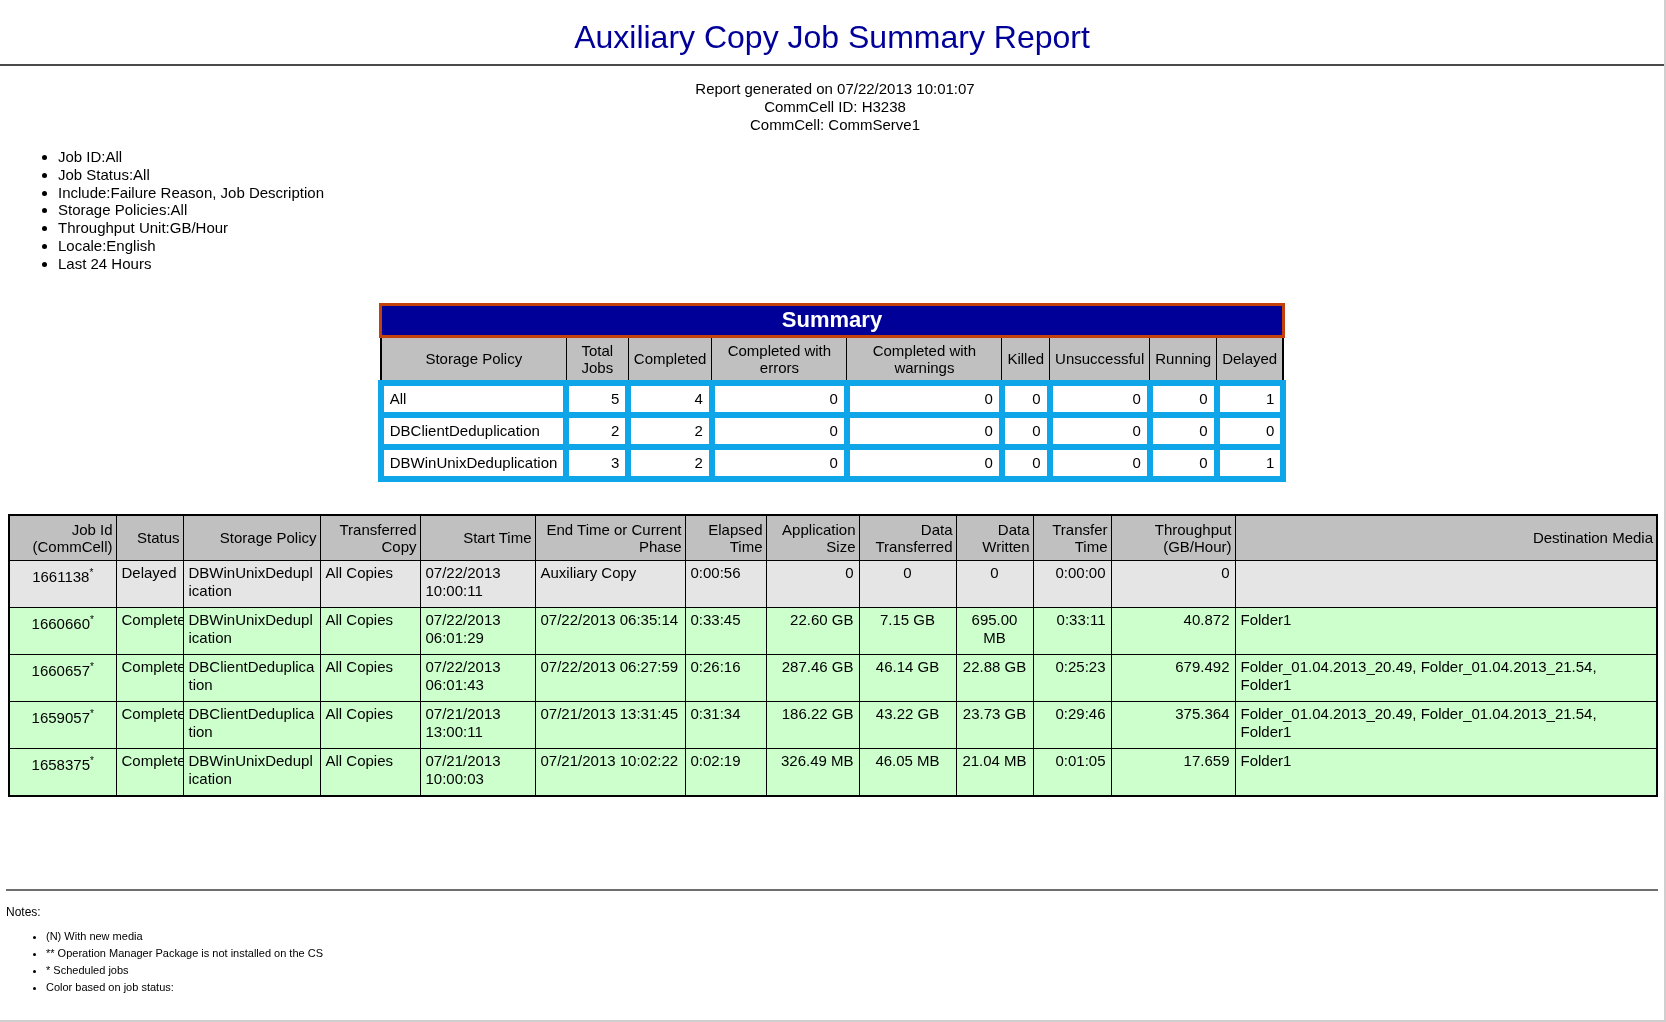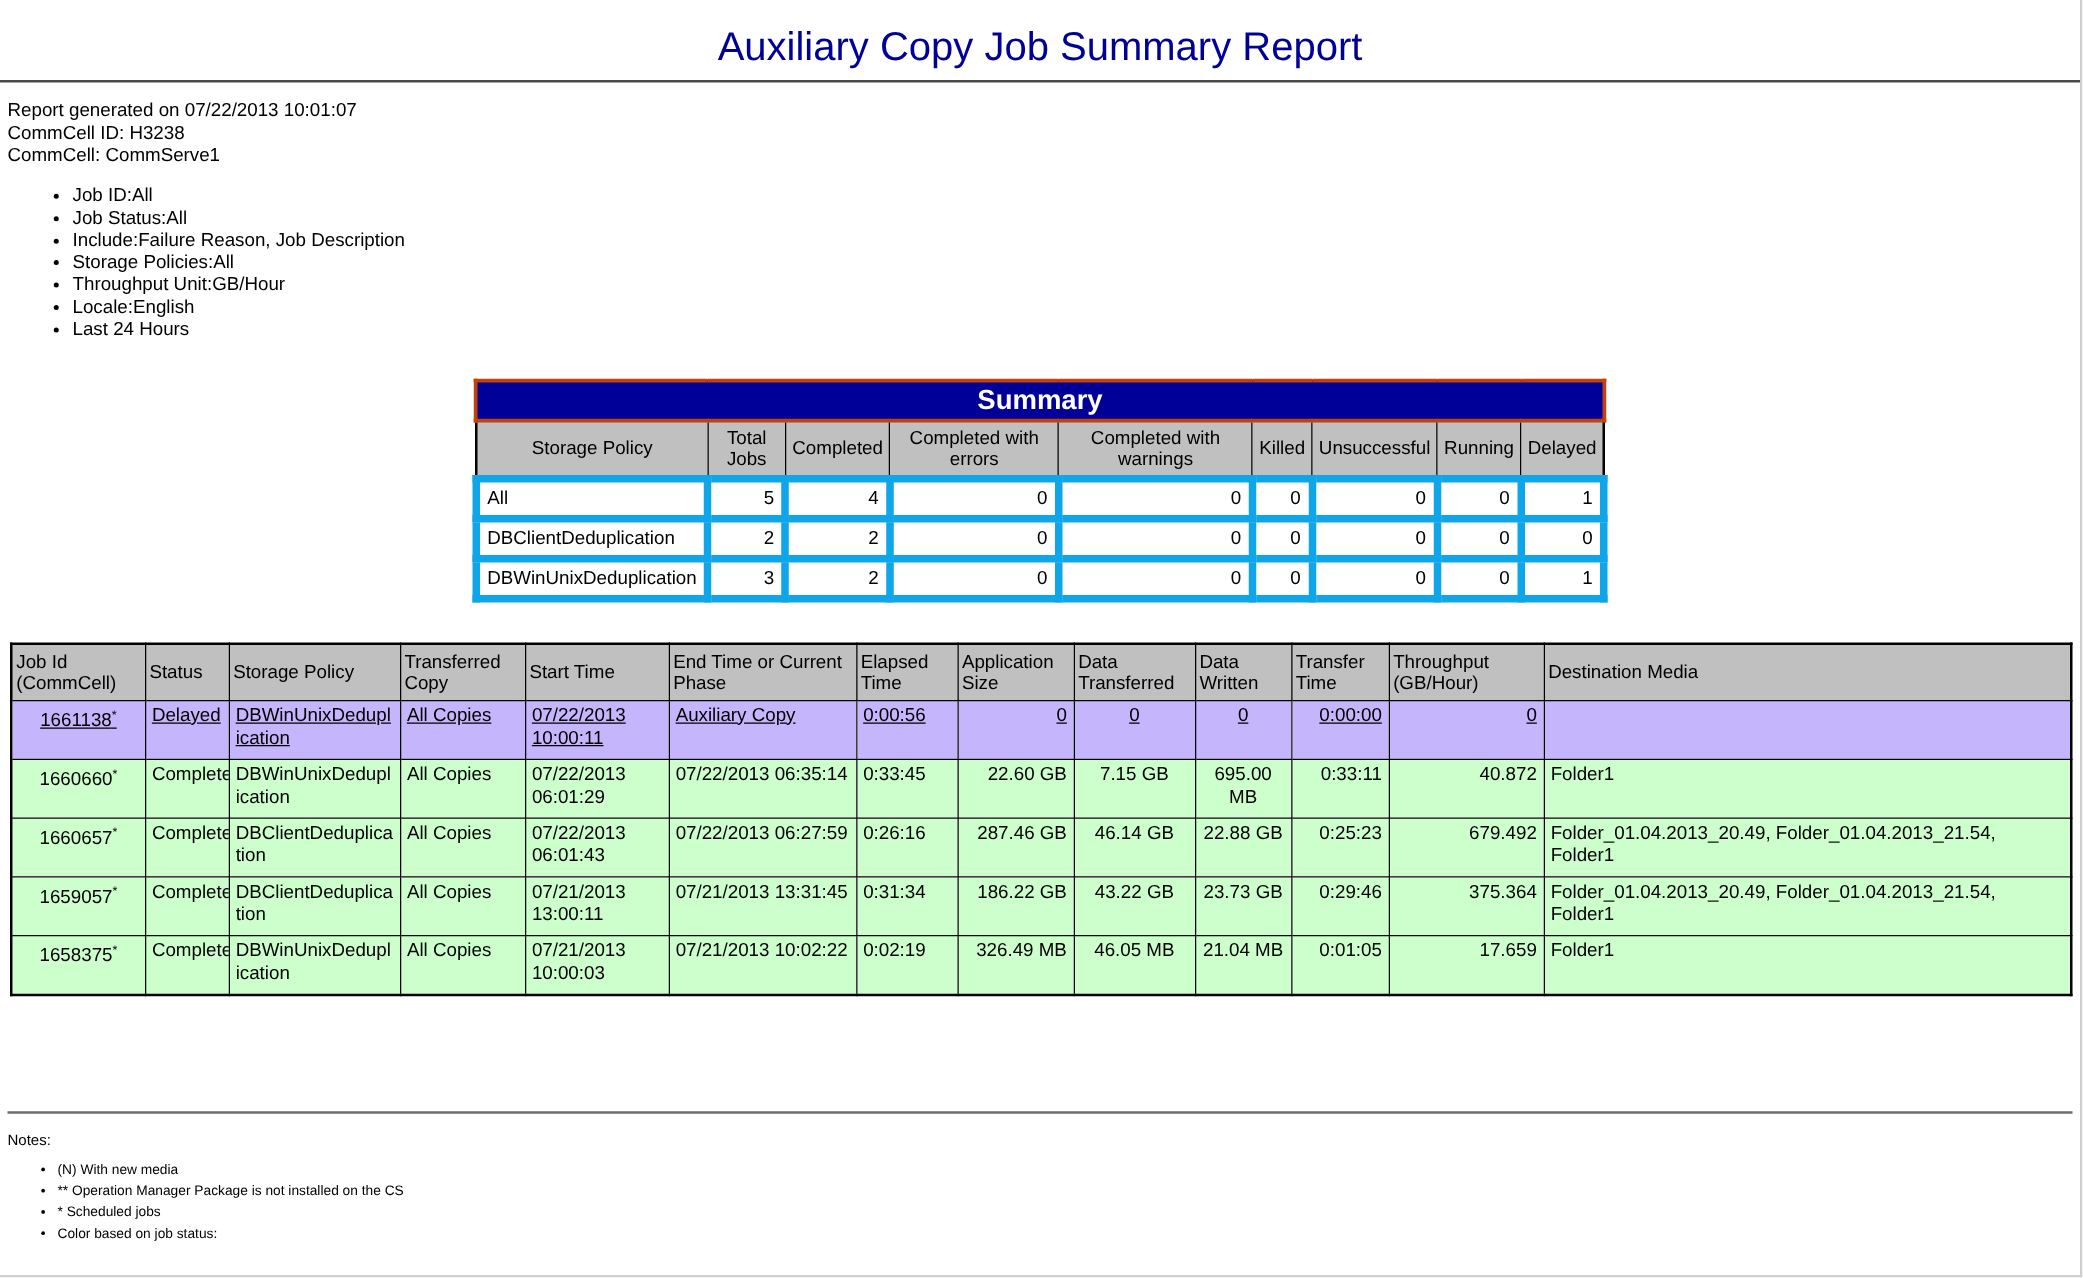--- a/index.html
+++ b/index.html
@@ -5,37 +5,37 @@
   html,body { margin:0; padding:0; background:#fff; }
   .page {
     width:1666px; min-height:1022px; background:#fff; color:#000;
     font-family:"Liberation Sans", sans-serif; position:relative;
     border-right:2px solid #cfcfcf; border-bottom:2px solid #cfcfcf;
     box-sizing:border-box; overflow:hidden;
   }
   h1.title { margin:0; padding:19px 0 8px; text-align:center; font-size:32px; font-weight:400; color:#000099; }
   hr.rule  { border:none; border-top:2px solid #4a4a4a; margin:0; }
   hr.rule2 { border:none; border-top:2px solid #6e6e6e; margin:92px 6px 0 6px; }
-  .meta { margin:14px 0 0 6px; font-size:15px; line-height:18px; }
+  .meta { margin:14px 0 0 6px; font-size:15px; line-height:18px;text-align:center; }
   .criteria-heading { margin:36px 0 0 6px; font-size:15px; }
   ul.criteria { margin:14px 0 0 0; padding-left:58px; font-size:15px; line-height:17.8px; }
   ul.criteria li { margin:0; }
 
   .center { display:flex; justify-content:center; }
   .summary-wrap { margin-top:30px; }
 
   table.summary { border-collapse:collapse; border:2px solid #000; table-layout:fixed; }
   table.summary th.bar { background:#000099; color:#fff; font-size:22px; font-weight:bold; height:27px; border:3px solid #c2410c; padding:1px; }
   table.summary th.col { background:#C0C0C0; font-weight:400; font-size:15px; padding:4px 5px; border:1px solid #000; text-align:center; }
   table.summary td { font-size:15px; padding:4px 6px; border:6px solid #0ea5e9; height:18px; background:#fff; overflow:hidden; }
   table.summary td.l { text-align:left; }
   table.summary td.r { text-align:right; }
 
   table.jobs { border-collapse:collapse; border:2px solid #000; table-layout:fixed; margin:32px 8px 0 8px; width:1650px; }
-  table.jobs th { background:#C0C0C0; font-weight:400; font-size:15px; padding:4px 3px; border:1px solid #000; text-align:left; height:36px; vertical-align:middle; }
+  table.jobs th { background:#C0C0C0; font-weight:400; font-size:15px; padding:4px 3px; border:1px solid #000; text-align:right; height:36px; vertical-align:middle; }
   table.jobs td { font-size:15px; padding:3px 5px; border:1px solid #000; vertical-align:top; height:40px; line-height:18px; overflow:hidden; }
   table.jobs td.l { text-align:left; }
   table.jobs td.c { text-align:center; }
   table.jobs td.r { text-align:right; }
   table.jobs td.pol { word-break:break-all; }
   table.jobs td sup { font-size:10px; }
 
   .notes-heading { margin:14px 0 0 6px; font-size:12px; }
   ul.notes { margin:10px 0 0 0; padding-left:46px; font-size:11px; line-height:15px; }
   ul.notes li { margin:2px 0; }
@@ -161,21 +161,21 @@
           <th>Elapsed Time</th>
           <th>Application Size</th>
           <th>Data Transferred</th>
           <th>Data Written</th>
           <th>Transfer Time</th>
           <th>Throughput (GB/Hour)</th>
           <th>Destination Media</th>
         </tr>
       </thead>
     <tbody id="jobs-body">
-        <tr style="background: #c4b5fd; text-decoration: underline;">
+        <tr style="background: #e5e5e5;">
           <td class="c">1661138<sup>*</sup></td>
           <td class="l">Delayed</td>
           <td class="l pol">DBWinUnixDeduplication</td>
           <td class="l">All Copies</td>
           <td class="l">07/22/2013 10:00:11</td>
           <td class="l">Auxiliary Copy</td>
           <td class="l">0:00:56</td>
           <td class="r">0</td>
           <td class="c">0</td>
           <td class="c">0</td>

